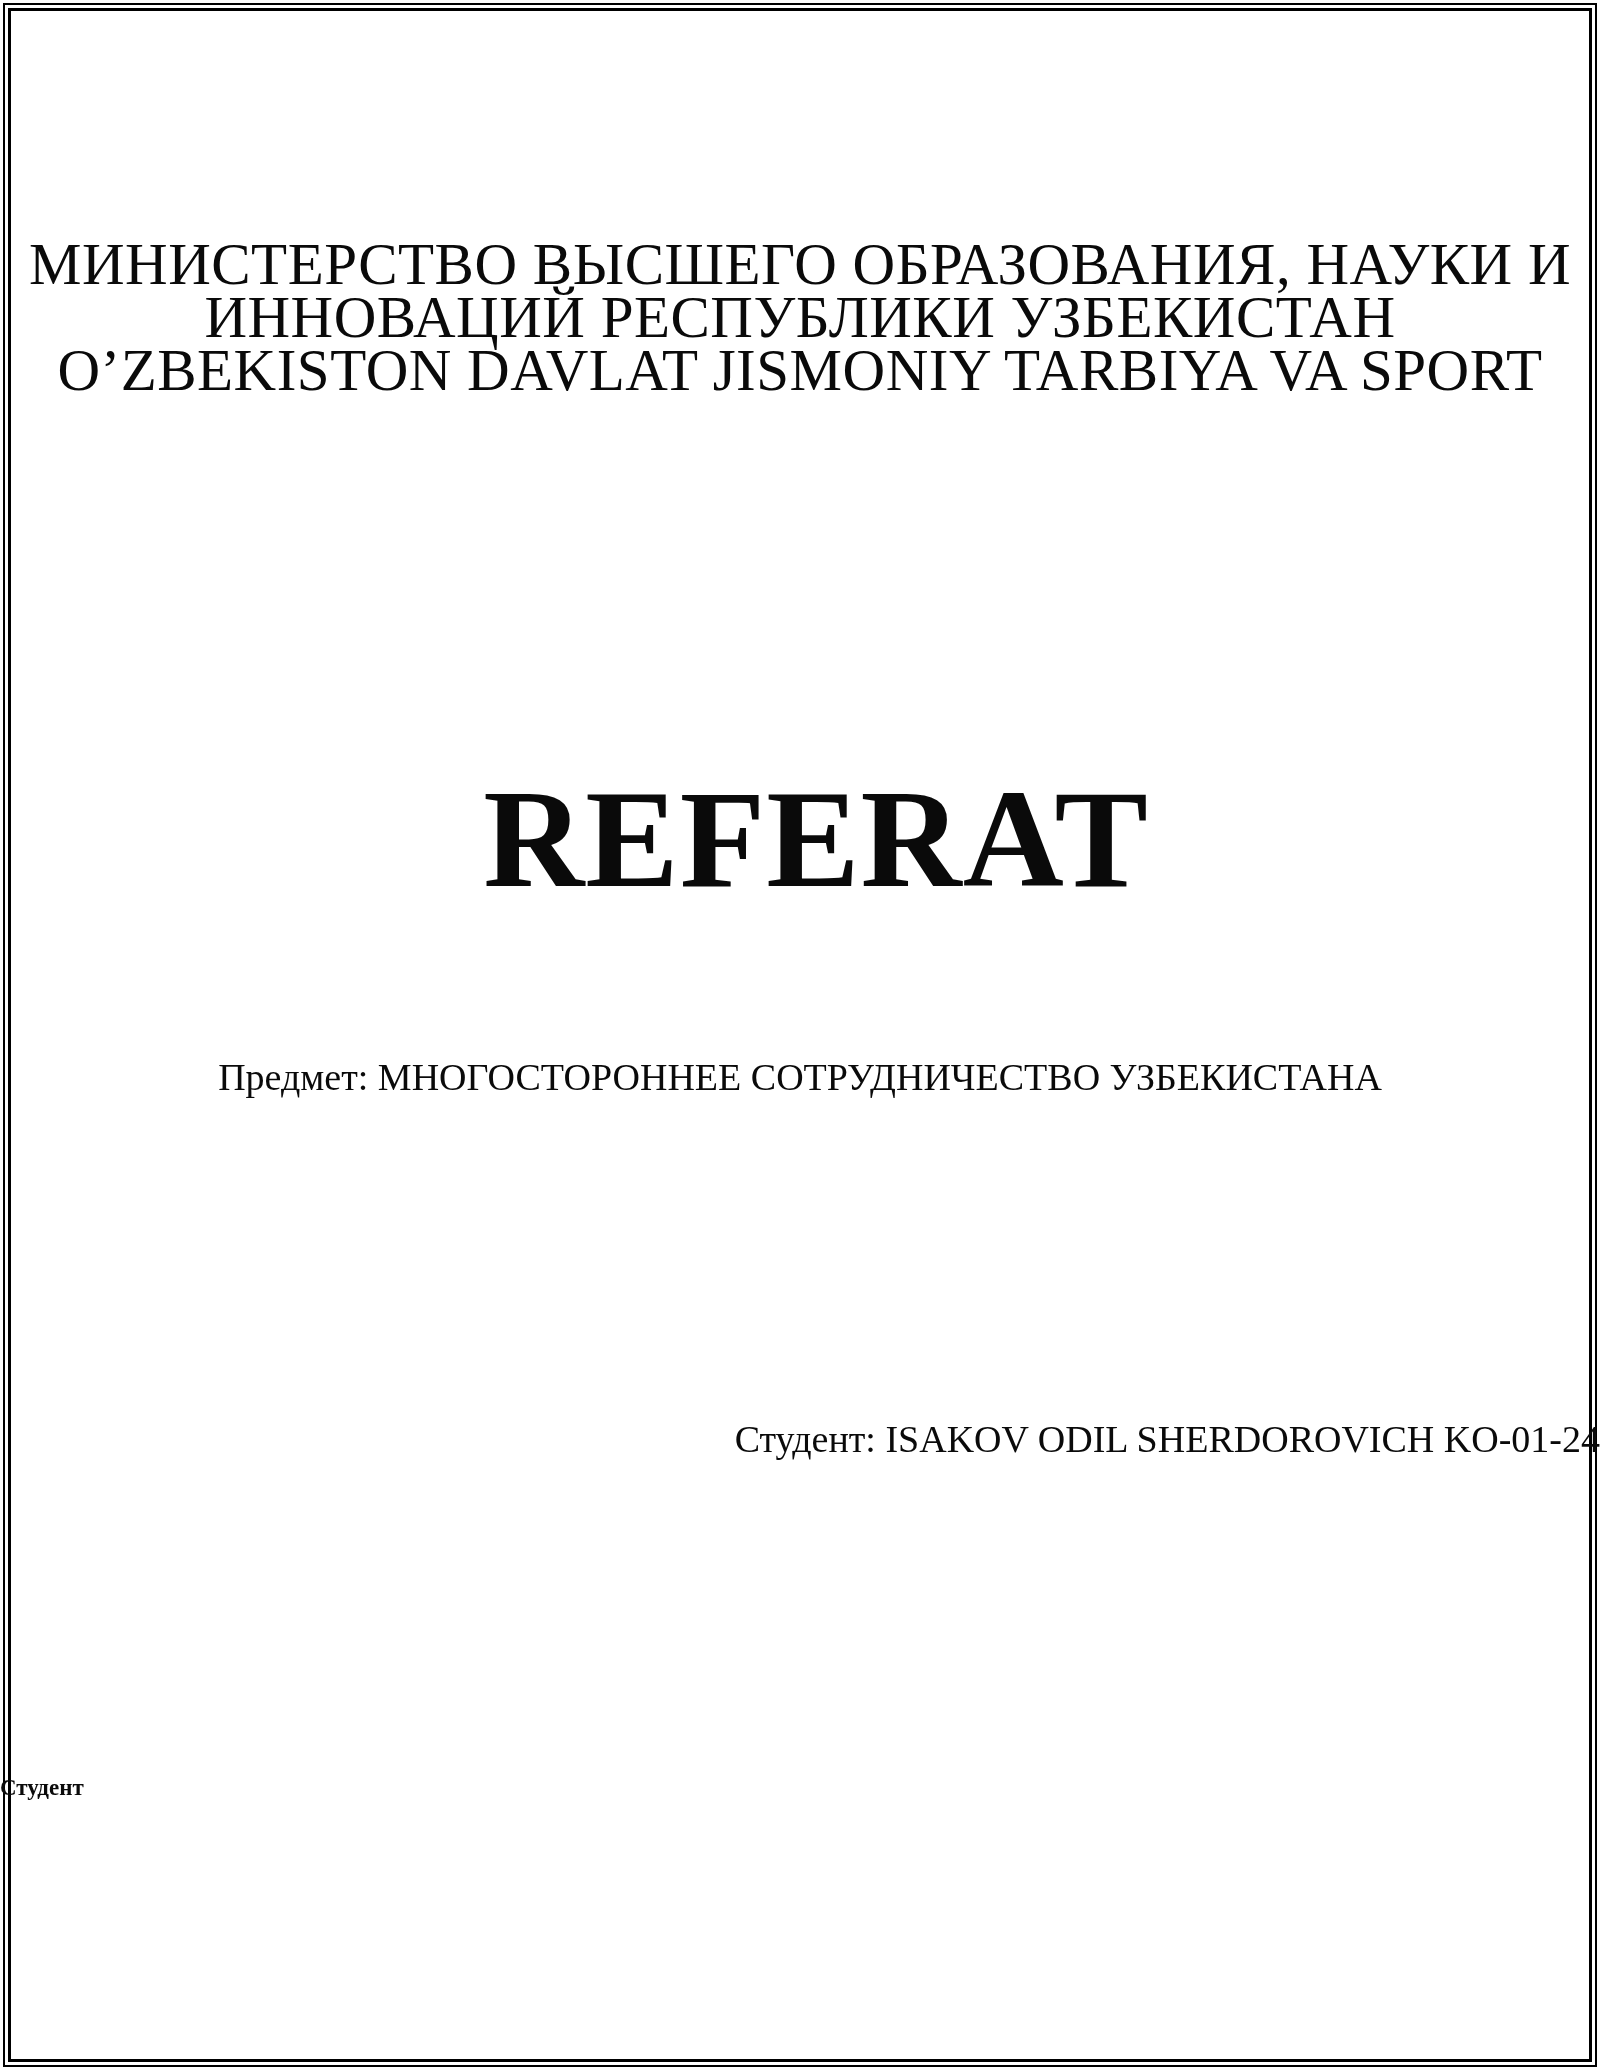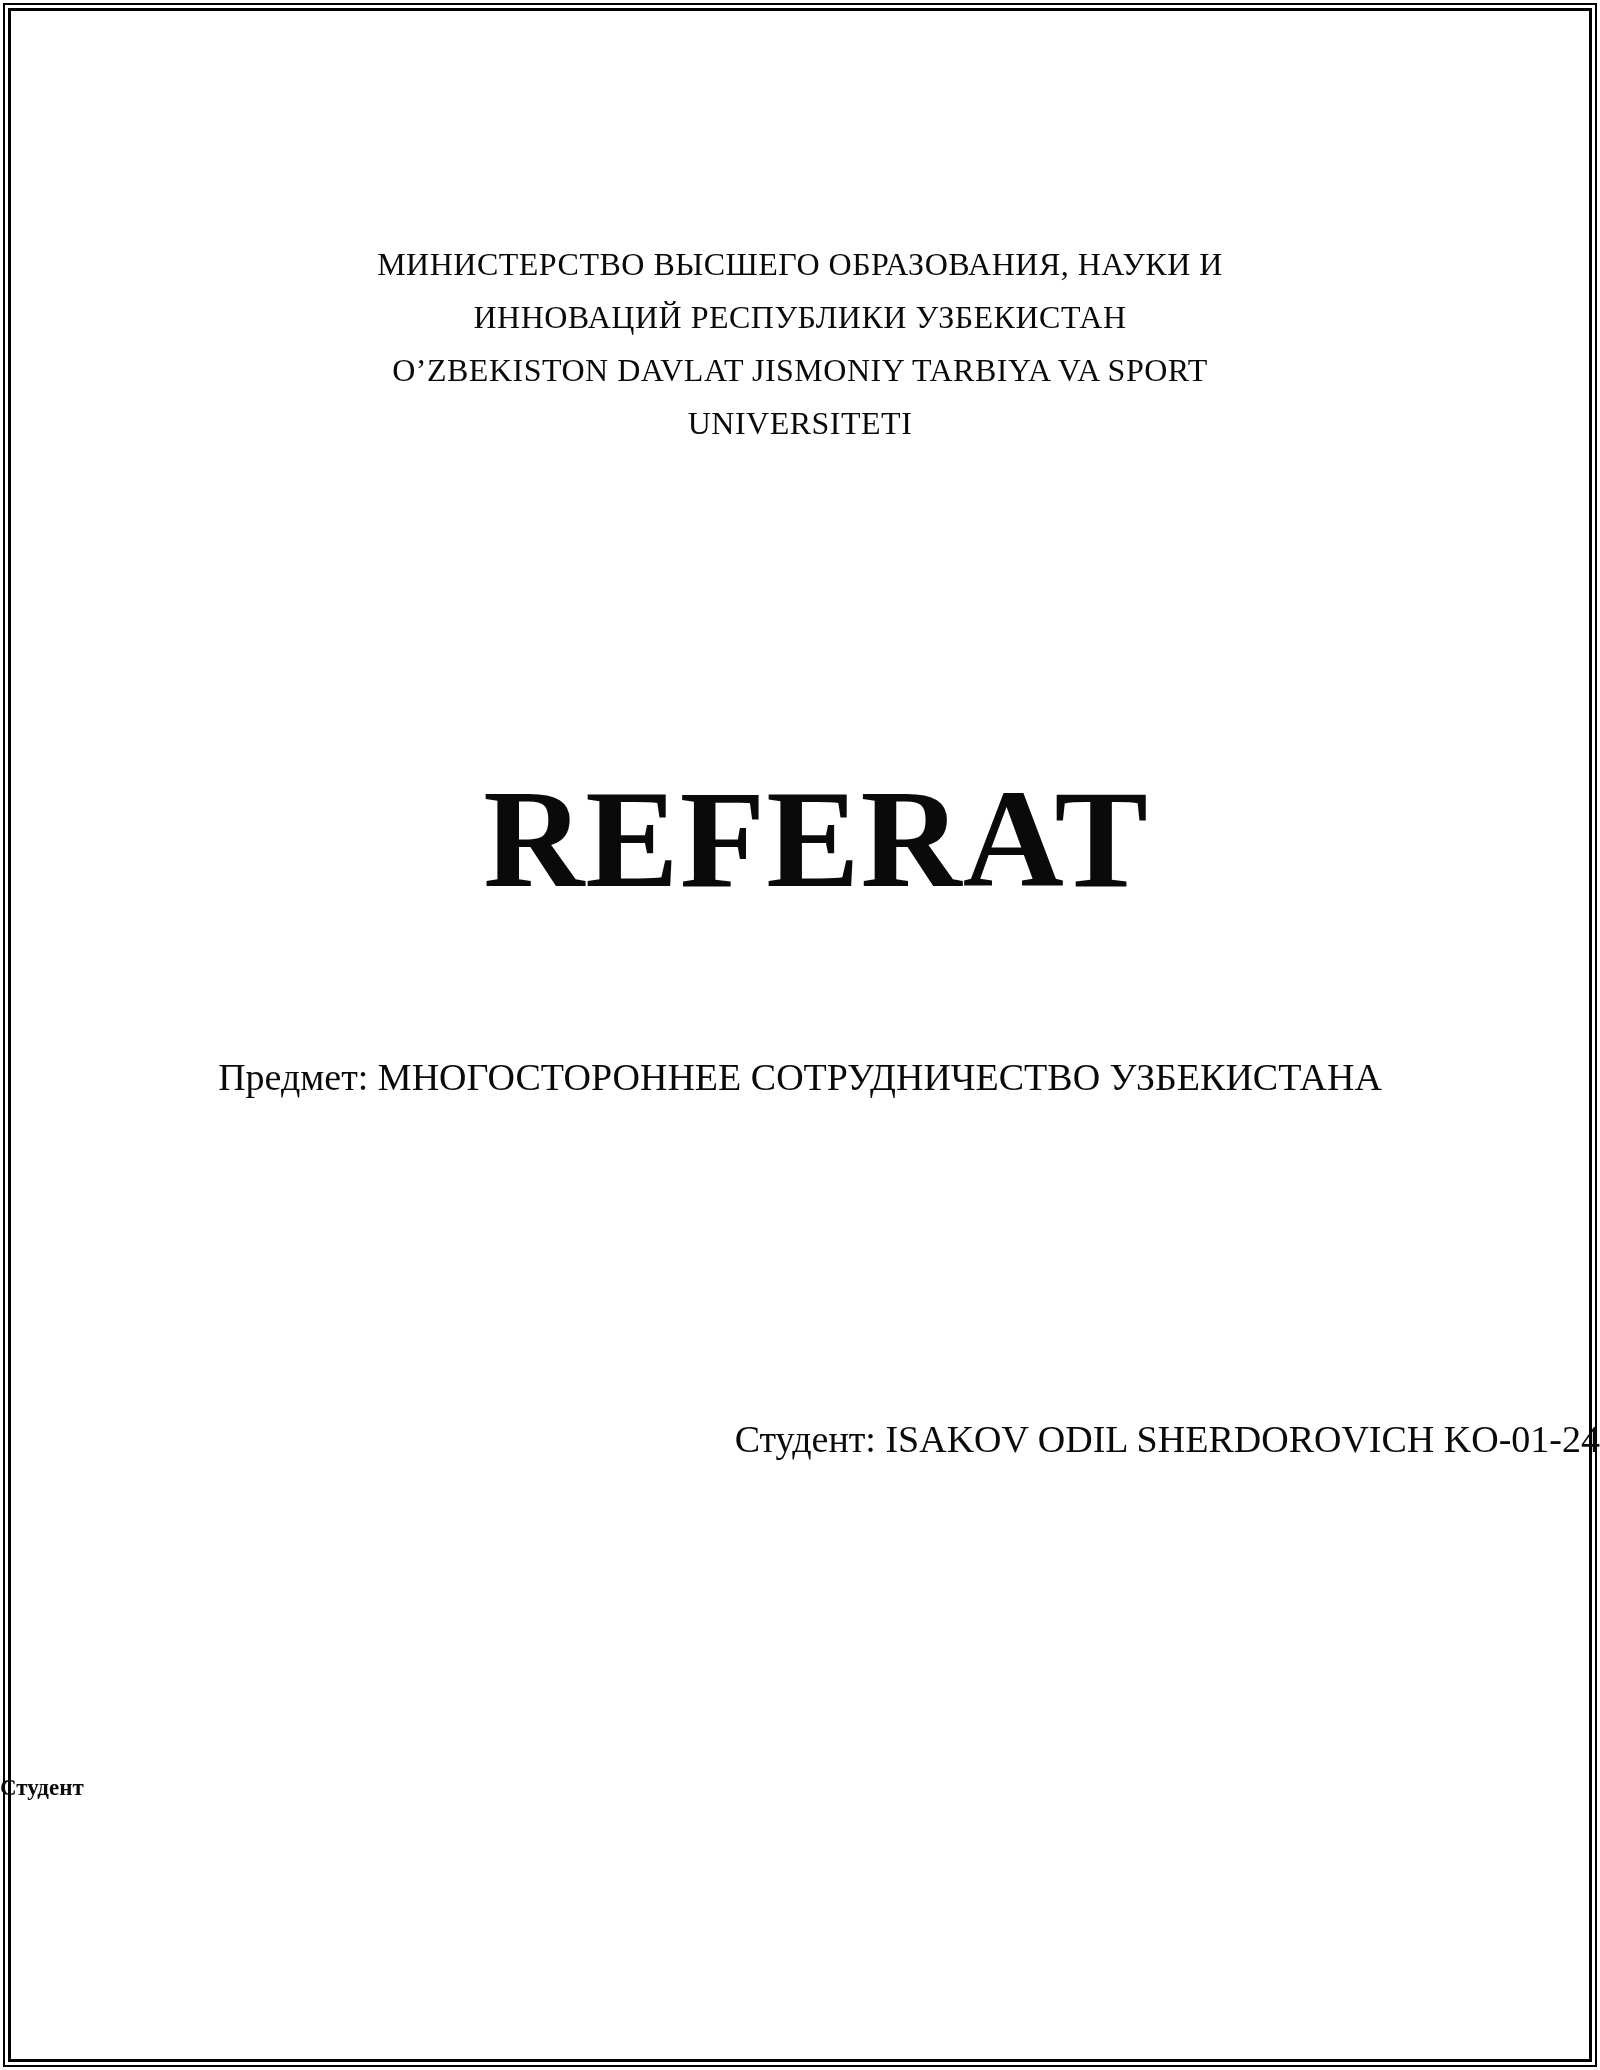--- a/index.html
+++ b/index.html
@@ -27,21 +27,21 @@
     top: 8px; left: 8px; right: 8px; bottom: 8px;
     border: 3px solid #000000;
     pointer-events: none;
   }
   .header-block {
     position: absolute;
     top: 238px;
     left: 0;
     width: 100%;
     text-align: center;
-    font-size: 32px;
+    font-size: 59px;
     line-height: 53px;
     letter-spacing: 0.5px;
   }
   .doc-title {
     position: absolute;
     top: 742px;
     left: 0;
     width: 100%;
     margin: 16px;
     text-align: center;
@@ -82,21 +82,20 @@
 <body>
 
 <div class="page">
   <div class="frame-outer"></div>
   <div class="frame-inner"></div>
 
   <div class="header-block">
     <div>МИНИСТЕРСТВО ВЫСШЕГО ОБРАЗОВАНИЯ, НАУКИ И</div>
     <div>ИННОВАЦИЙ РЕСПУБЛИКИ УЗБЕКИСТАН</div>
     <div>O’ZBEKISTON DAVLAT JISMONIY TARBIYA VA SPORT</div>
-    <div>UNIVERSITETI</div>
   </div>
 
   <h1 class="doc-title">REFERAT</h1>
 
   <div class="subject-block">
     <div>Предмет: МНОГОСТОРОННЕЕ СОТРУДНИЧЕСТВО УЗБЕКИСТАНА</div>
   </div>
 
   <div class="student-line">Студент: ISAKOV ODIL SHERDOROVICH KO-01-24</div>
 

